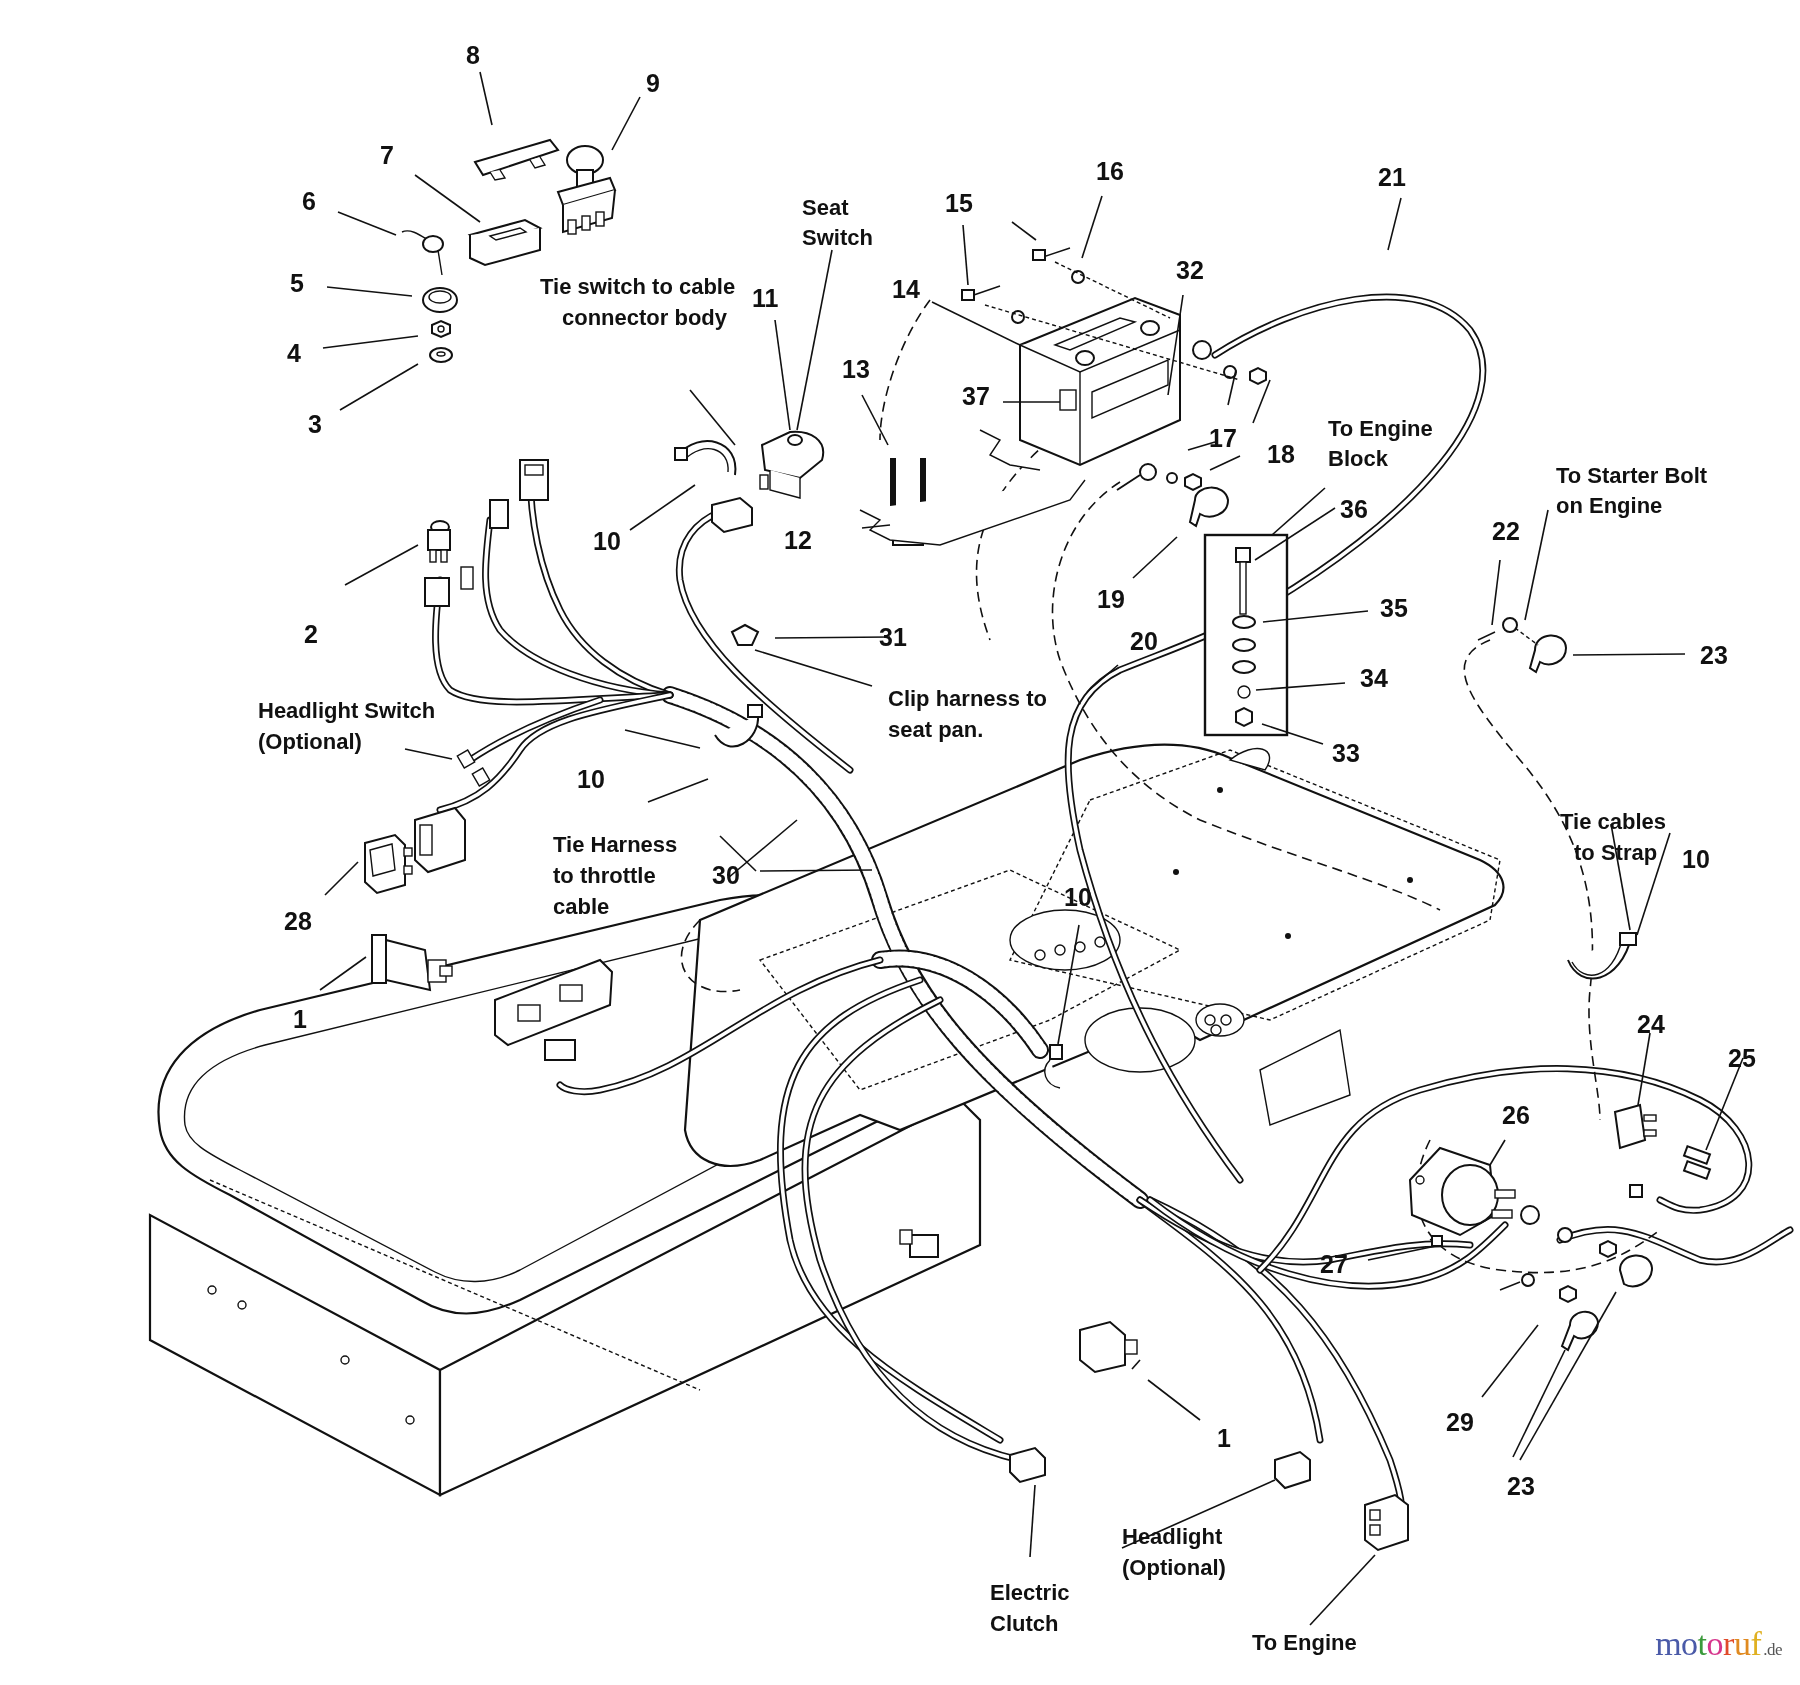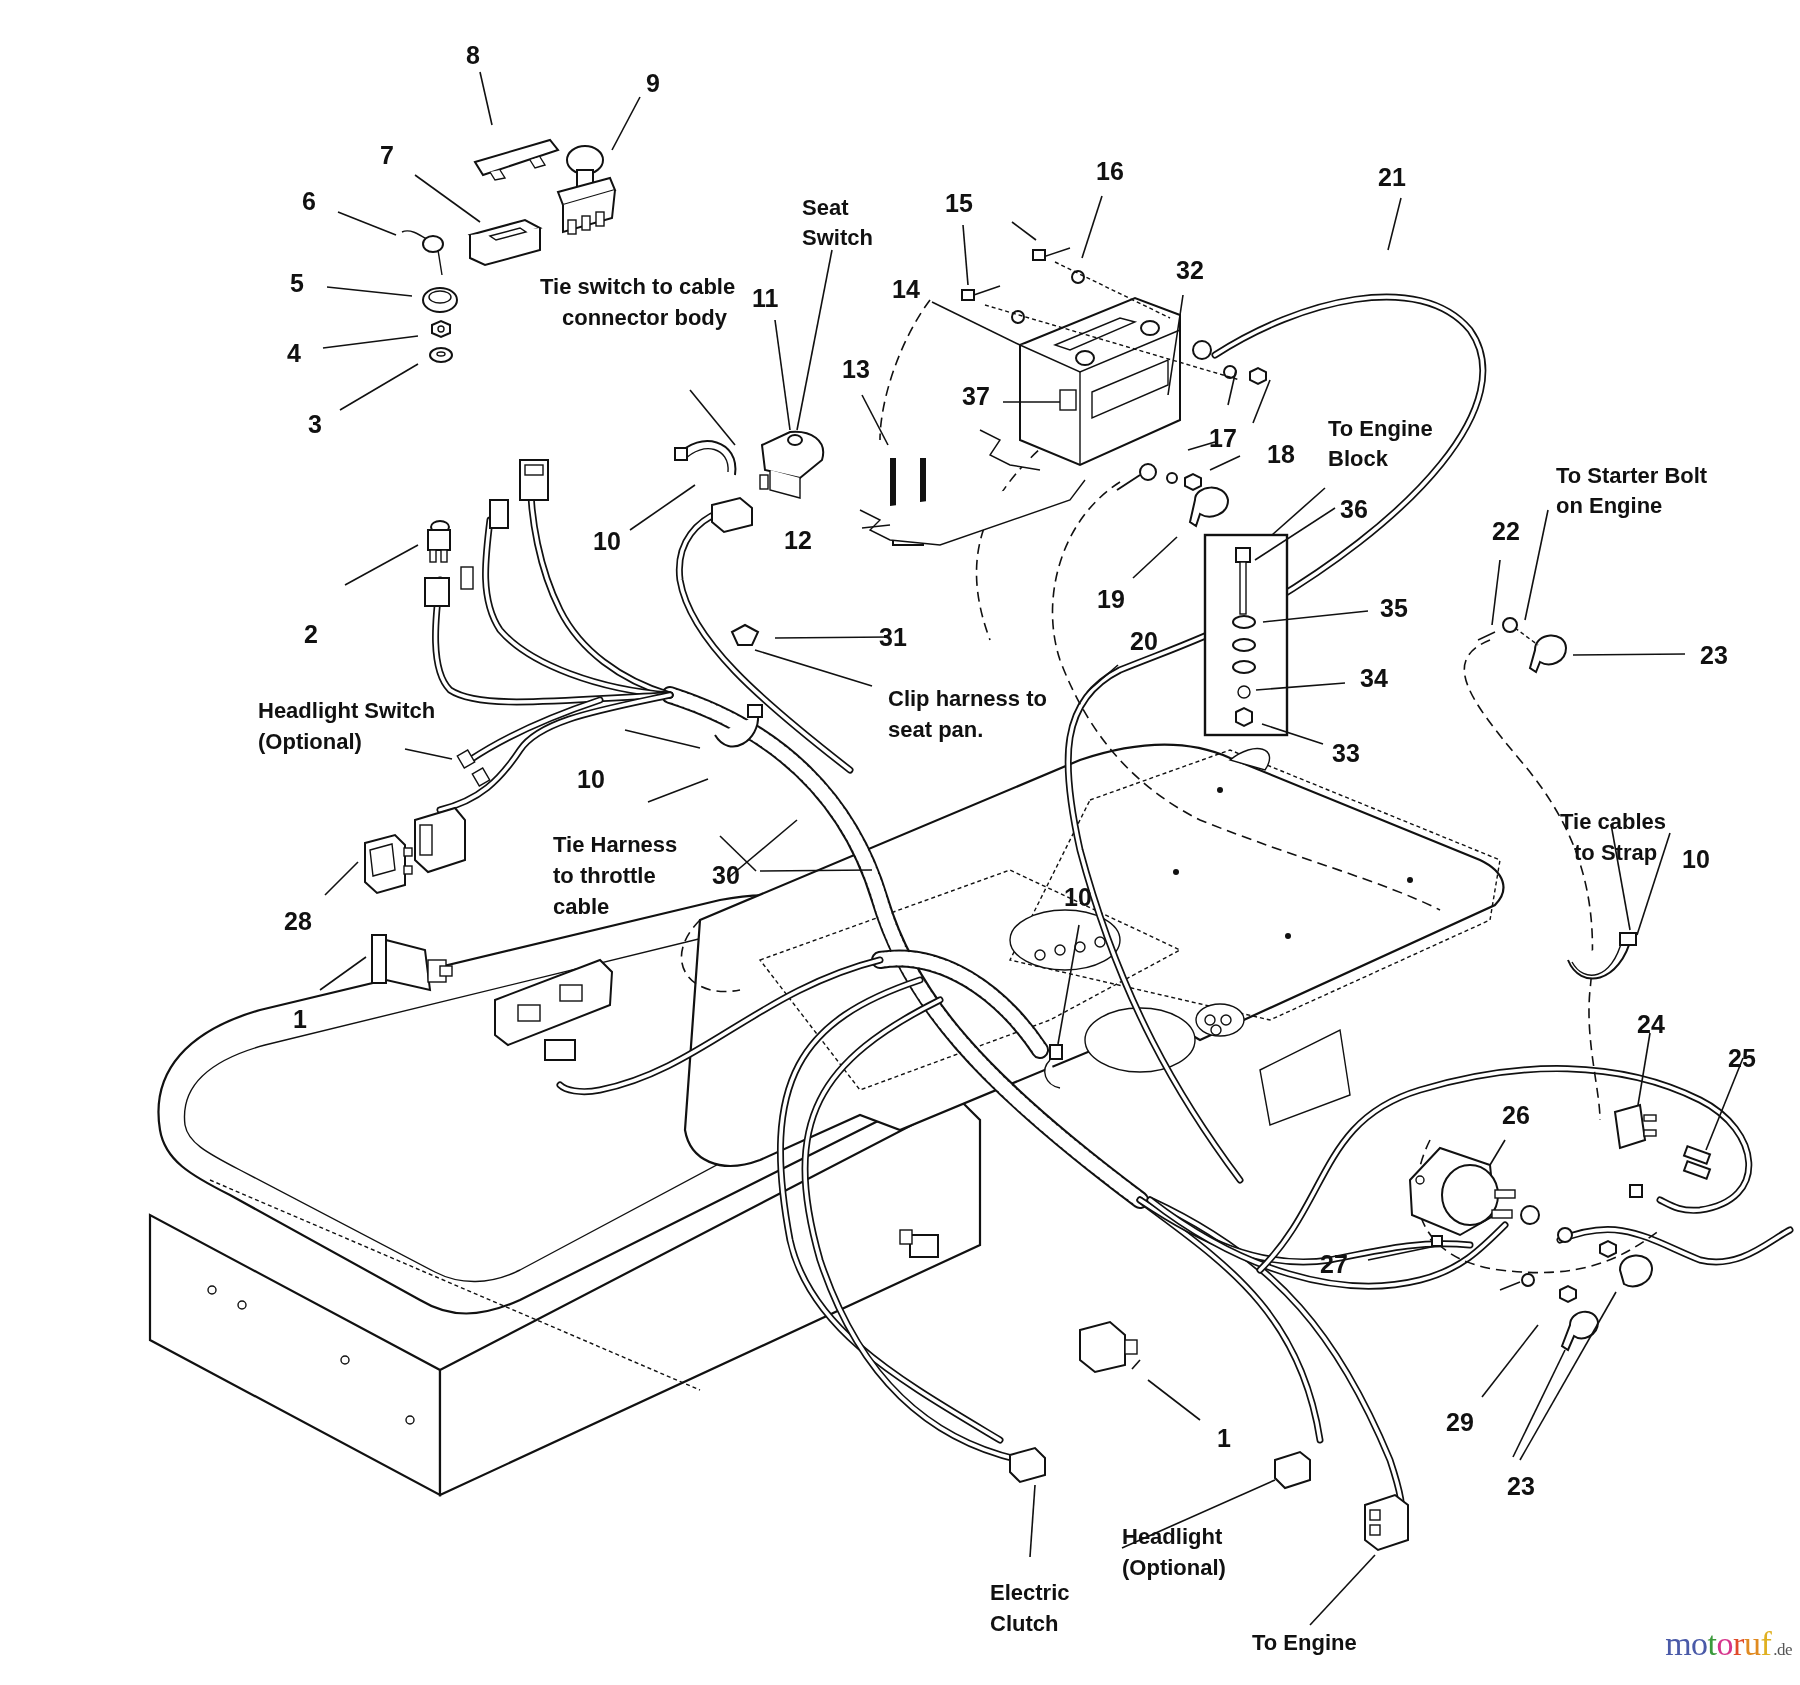--- a/index.html
+++ b/index.html
@@ -13,21 +13,21 @@
   .part-thin { stroke: #111; stroke-width: 1.4; fill: #fff; }
   .wire { stroke: #111; stroke-width: 7; fill: none; stroke-linecap: round; }
   .wire-in { stroke: #fff; stroke-width: 3.6; fill: none; stroke-linecap: round; }
   .harness { stroke: #111; stroke-width: 18; fill: none; stroke-linecap: round; }
   .harness-in { stroke: #fff; stroke-width: 14; fill: none; stroke-linecap: round; stroke-dasharray: 3 3; }
   .dash { stroke: #111; stroke-width: 1.6; fill: none; stroke-dasharray: 10 6; }
   .dash-fine { stroke: #111; stroke-width: 1.4; fill: none; stroke-dasharray: 4 3; }
   .frame { stroke: #111; stroke-width: 2.2; fill: #fff; }
   .hole { stroke: #111; stroke-width: 1.4; fill: #fff; }
   .dot { fill: #111; }
-  #watermark { position: absolute; right: 8px; bottom: 22px; font-family: "Liberation Serif", serif;
+  #watermark { position: absolute; right: 18px; bottom: 22px; font-family: "Liberation Serif", serif;
                font-size: 34px; letter-spacing: -0.5px; text-decoration: underline; }
   #watermark span { display: inline-block; }
   #watermark .tld { font-size: 17px; color: #555; margin-left: 2px; }
 </style>
 </head>
 <body>
 
 <svg id="diagram" viewBox="0 0 1800 1685" xmlns="http://www.w3.org/2000/svg">
 
   <g>

